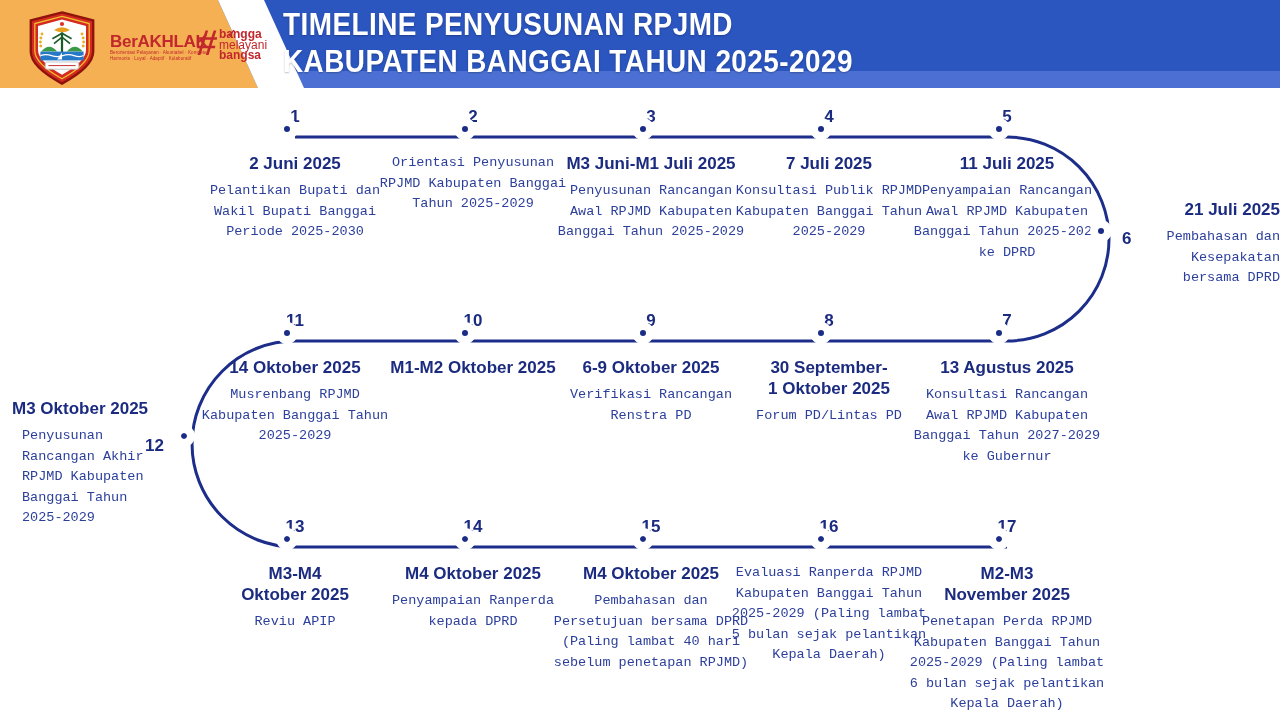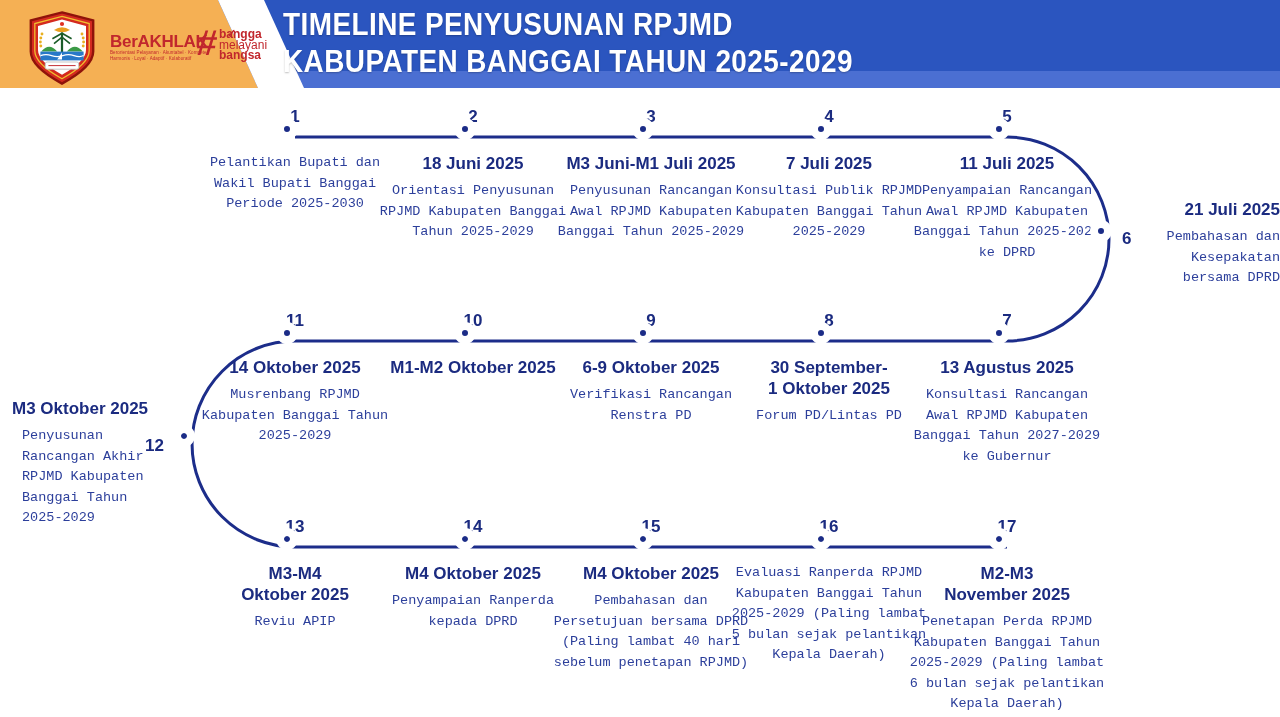--- a/index.html
+++ b/index.html
@@ -112,28 +112,28 @@
       <line x1="295" y1="547" x2="1007" y2="547"></line>
       <path d="M 1007 137 A 102 102 0 0 1 1007 341"></path>
       <path d="M 295 341 A 103 103 0 0 0 295 547"></path>
     </g>
   </svg>
 
   <div class="node" style="left:197px;top:107px">
     <div class="num">1</div>
     <div class="dot"></div>
     <div class="txt">
+        <div class="date">2 Juni 2025</div>
       <div class="desc">Pelantikan Bupati dan Wakil Bupati Banggai Periode 2025-2030</div>
       </div>
   </div>
   <div class="node" style="left:375px;top:107px">
     <div class="num">2</div>
     <div class="dot"></div>
     <div class="txt">
-        <div class="date">18 Juni 2025</div>
       <div class="desc">Orientasi Penyusunan RPJMD Kabupaten Banggai Tahun 2025-2029</div>
       </div>
   </div>
   <div class="node" style="left:553px;top:107px">
     <div class="num">3</div>
     <div class="dot"></div>
     <div class="txt">
         <div class="date">M3 Juni-M1 Juli 2025</div>
       <div class="desc">Penyusunan Rancangan Awal RPJMD Kabupaten Banggai Tahun 2025-2029</div>
       </div>

